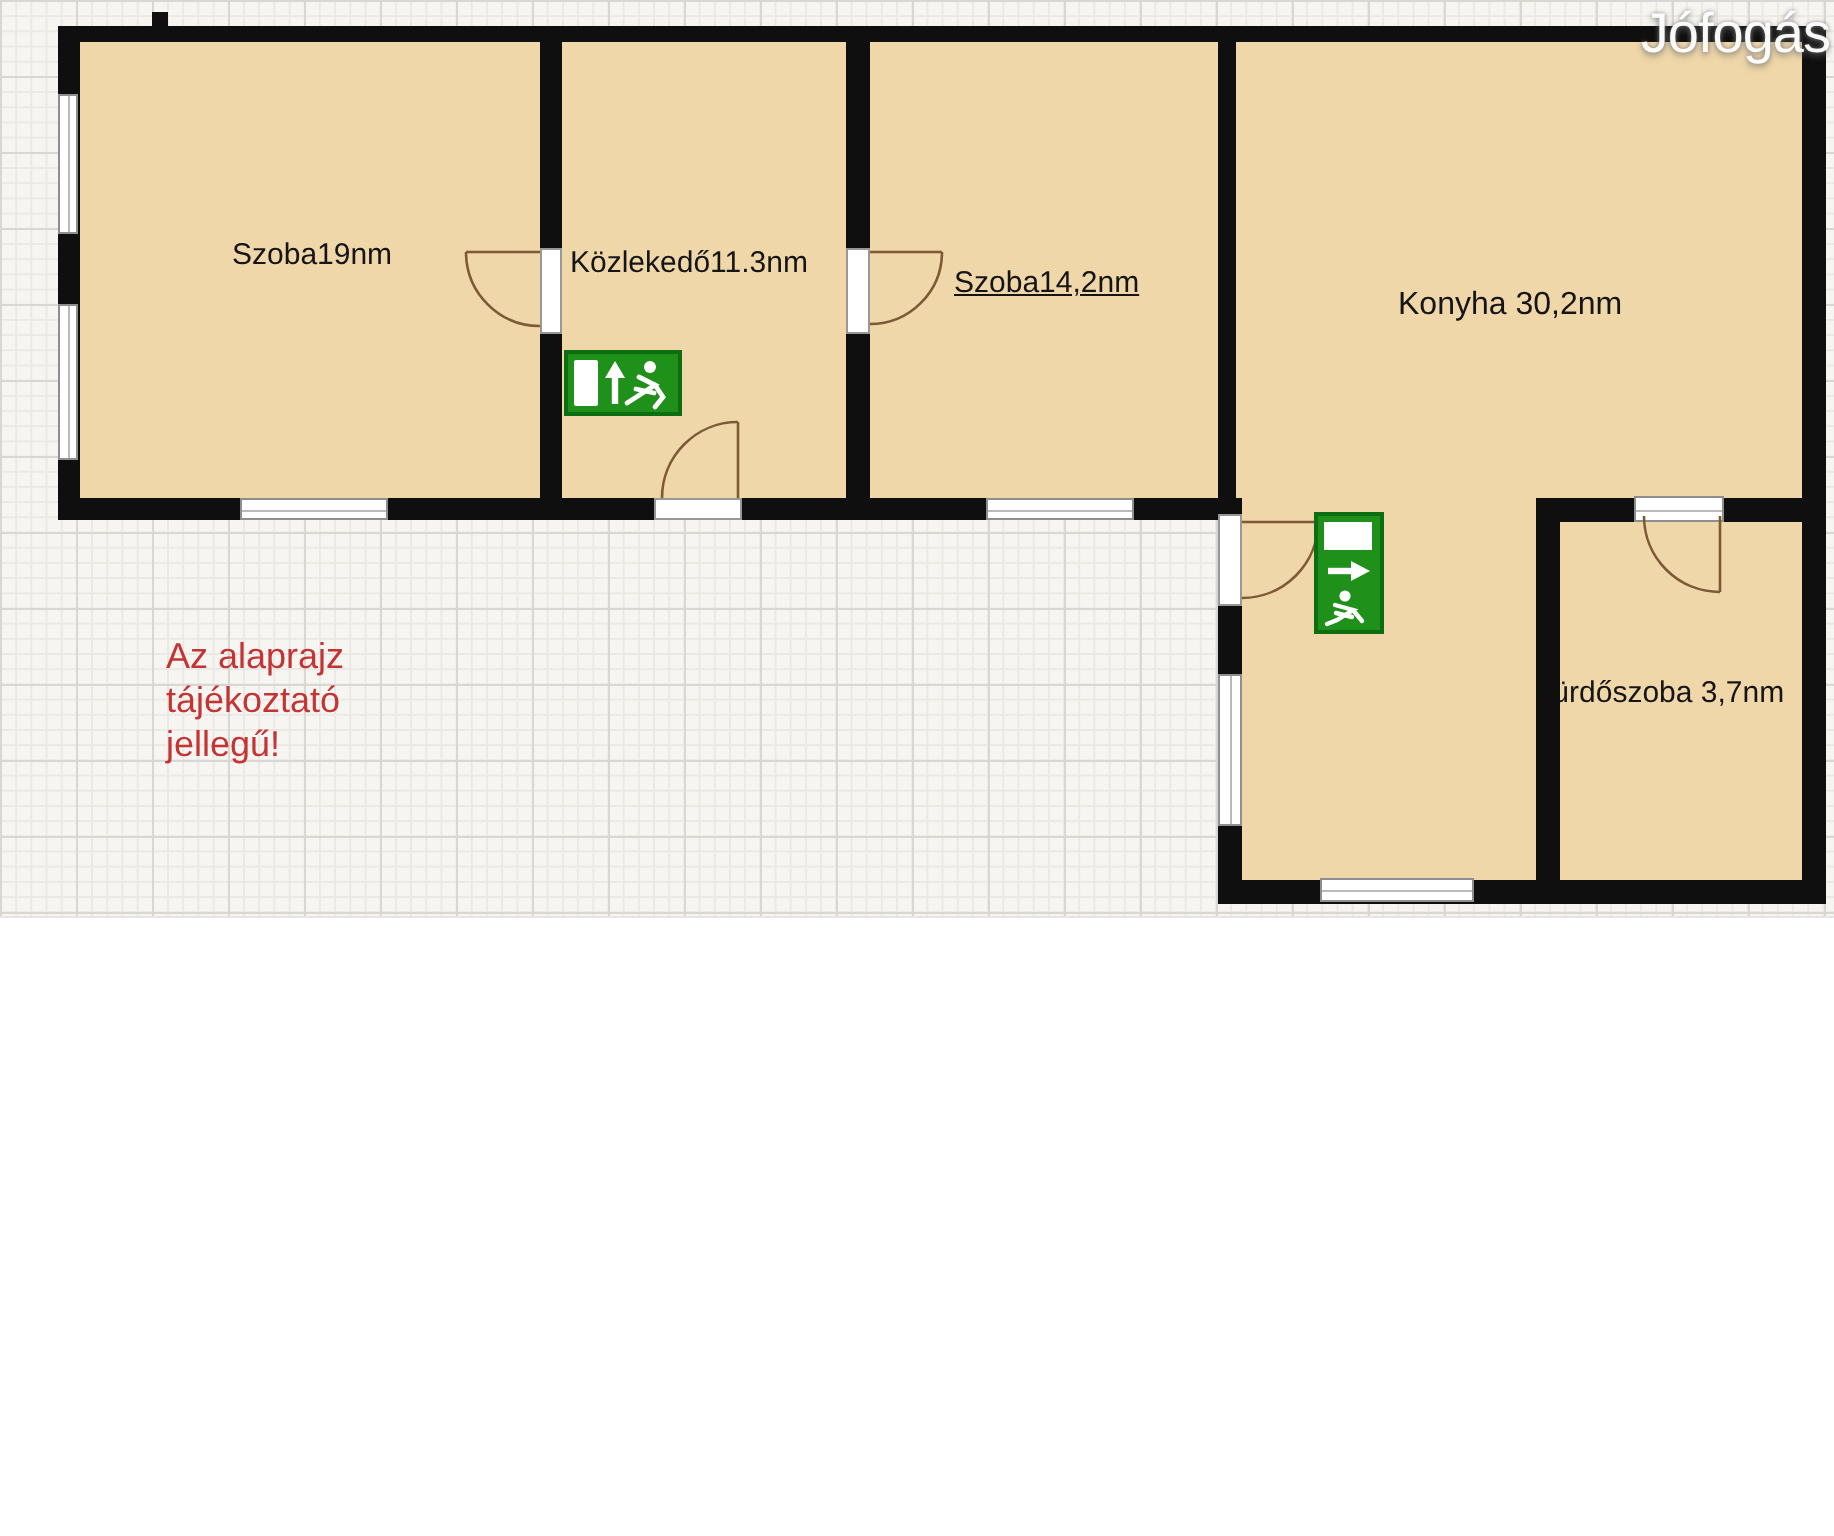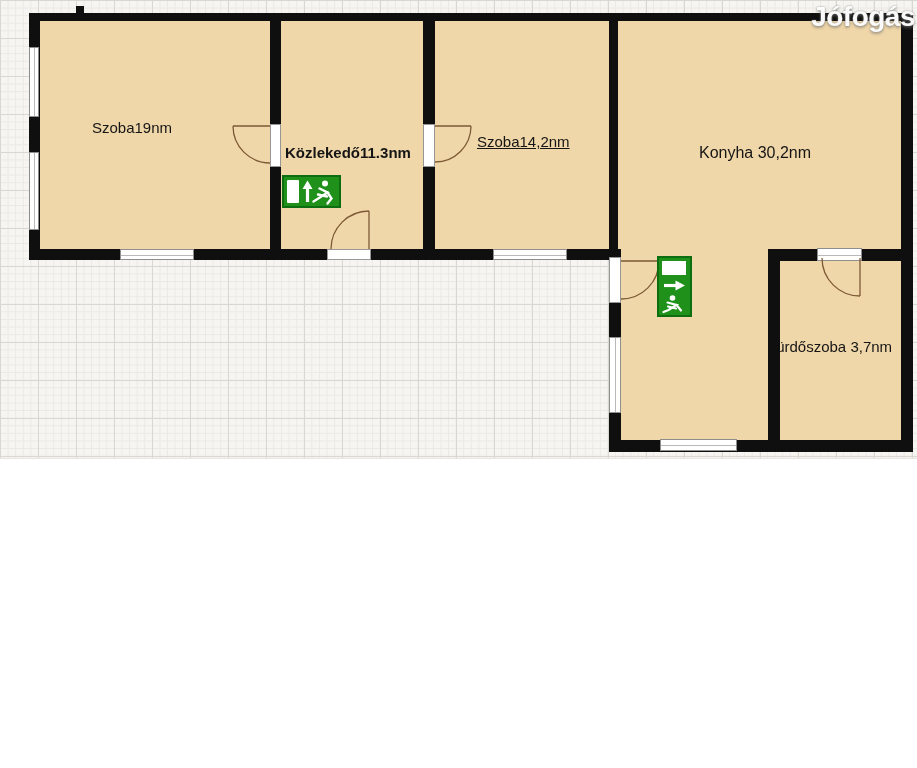--- a/index.html
+++ b/index.html
@@ -27,21 +27,21 @@
   .window .mid-h{position:absolute;left:0;right:0;top:50%;height:1px;background:#b9b9b9;}
   .window .mid-v{position:absolute;top:0;bottom:0;left:50%;width:1px;background:#b9b9b9;}
   #door-arcs{position:absolute;left:0;top:0;z-index:5;pointer-events:none;}
   .exit-sign{
     position:absolute;z-index:6;background:#1f9019;
     border:2px solid #0c6e10;box-sizing:border-box;
   }
   .exit-sign svg{position:absolute;left:0;top:0;}
   #watermark{
     position:absolute;top:1px;right:2px;z-index:7;
-    font-size:28px;font-weight:bold;letter-spacing:-0.5px;
+    font-size:28px;font-weight:normal;letter-spacing:-0.5px;
     color:rgba(255,255,255,0.96);
     text-shadow:0 0 2px rgba(125,125,125,0.85),0 2px 3px rgba(110,110,110,0.55);
   }
   #note{
     position:absolute;left:83px;top:317px;z-index:2;
     color:#c53434;font-size:18px;line-height:22px;
   }
   #note span{display:block;}
   .tick{position:absolute;background:#0f0f0f;z-index:3;}
 </style>
@@ -103,22 +103,22 @@
       <path d="M471 126 A36 36 0 0 1 435 162"></path>
       <path d="M369 249 L369 211"></path>
       <path d="M369 211 A38 38 0 0 0 331 249"></path>
       <path d="M621 261 L659 261"></path>
       <path d="M659 261 A38 38 0 0 1 621 299"></path>
       <path d="M860 258 L860 296"></path>
       <path d="M860 296 A38 38 0 0 1 822 258"></path>
     </g>
   </svg>
 
-  <span class="label" style="left:92px;top:119px;">Szoba19nm</span>
-  <span class="label" style="left:285px;top:144px;font-weight:bold;">Közlekedő11.3nm</span>
+  <span class="label" style="left:116px;top:119px;">Szoba19nm</span>
+  <span class="label" style="left:285px;top:123px;">Közlekedő11.3nm</span>
   <span class="label" style="left:477px;top:133px;text-decoration:underline;">Szoba14,2nm</span>
   <span class="label" style="left:699px;top:144px;font-size:16px;">Konyha 30,2nm</span>
   <span class="label" style="left:772px;top:338px;">fürdőszoba 3,7nm</span>
 
   <div class="exit-sign" style="left:282px;top:175px;width:59px;height:33px;">
     <svg width="55" height="29" viewBox="0 0 55 29">
       <rect x="3" y="3" width="12" height="23" rx="1" fill="#ffffff"></rect>
       <line x1="23.5" y1="25" x2="23.5" y2="11" stroke="#ffffff" stroke-width="3.2"></line>
       <polygon points="23.5,3.5 18.5,12 28.5,12" fill="#ffffff"></polygon>
       <circle cx="41" cy="6.5" r="3" fill="#ffffff"></circle>
@@ -137,16 +137,21 @@
       <polygon points="26,27.5 16.5,22.5 16.5,32.5" fill="#ffffff"></polygon>
       <circle cx="13.5" cy="40" r="2.8" fill="#ffffff"></circle>
       <g stroke="#ffffff" stroke-width="2.2" fill="none" stroke-linecap="round">
         <path d="M8.5 44.5 L17.5 47 L9.5 52 L4.5 54"></path>
         <path d="M17.5 47 L22 52.5"></path>
         <path d="M9 48.5 L17 50.5"></path>
       </g>
     </svg>
   </div>
 
+  <div id="note">
+    <span>Az alaprajz</span>
+    <span>tájékoztató</span>
+    <span>jellegű!</span>
+  </div>
 
   <div id="watermark">Jófogás</div>
 
 </div>
 
 </body></html>

